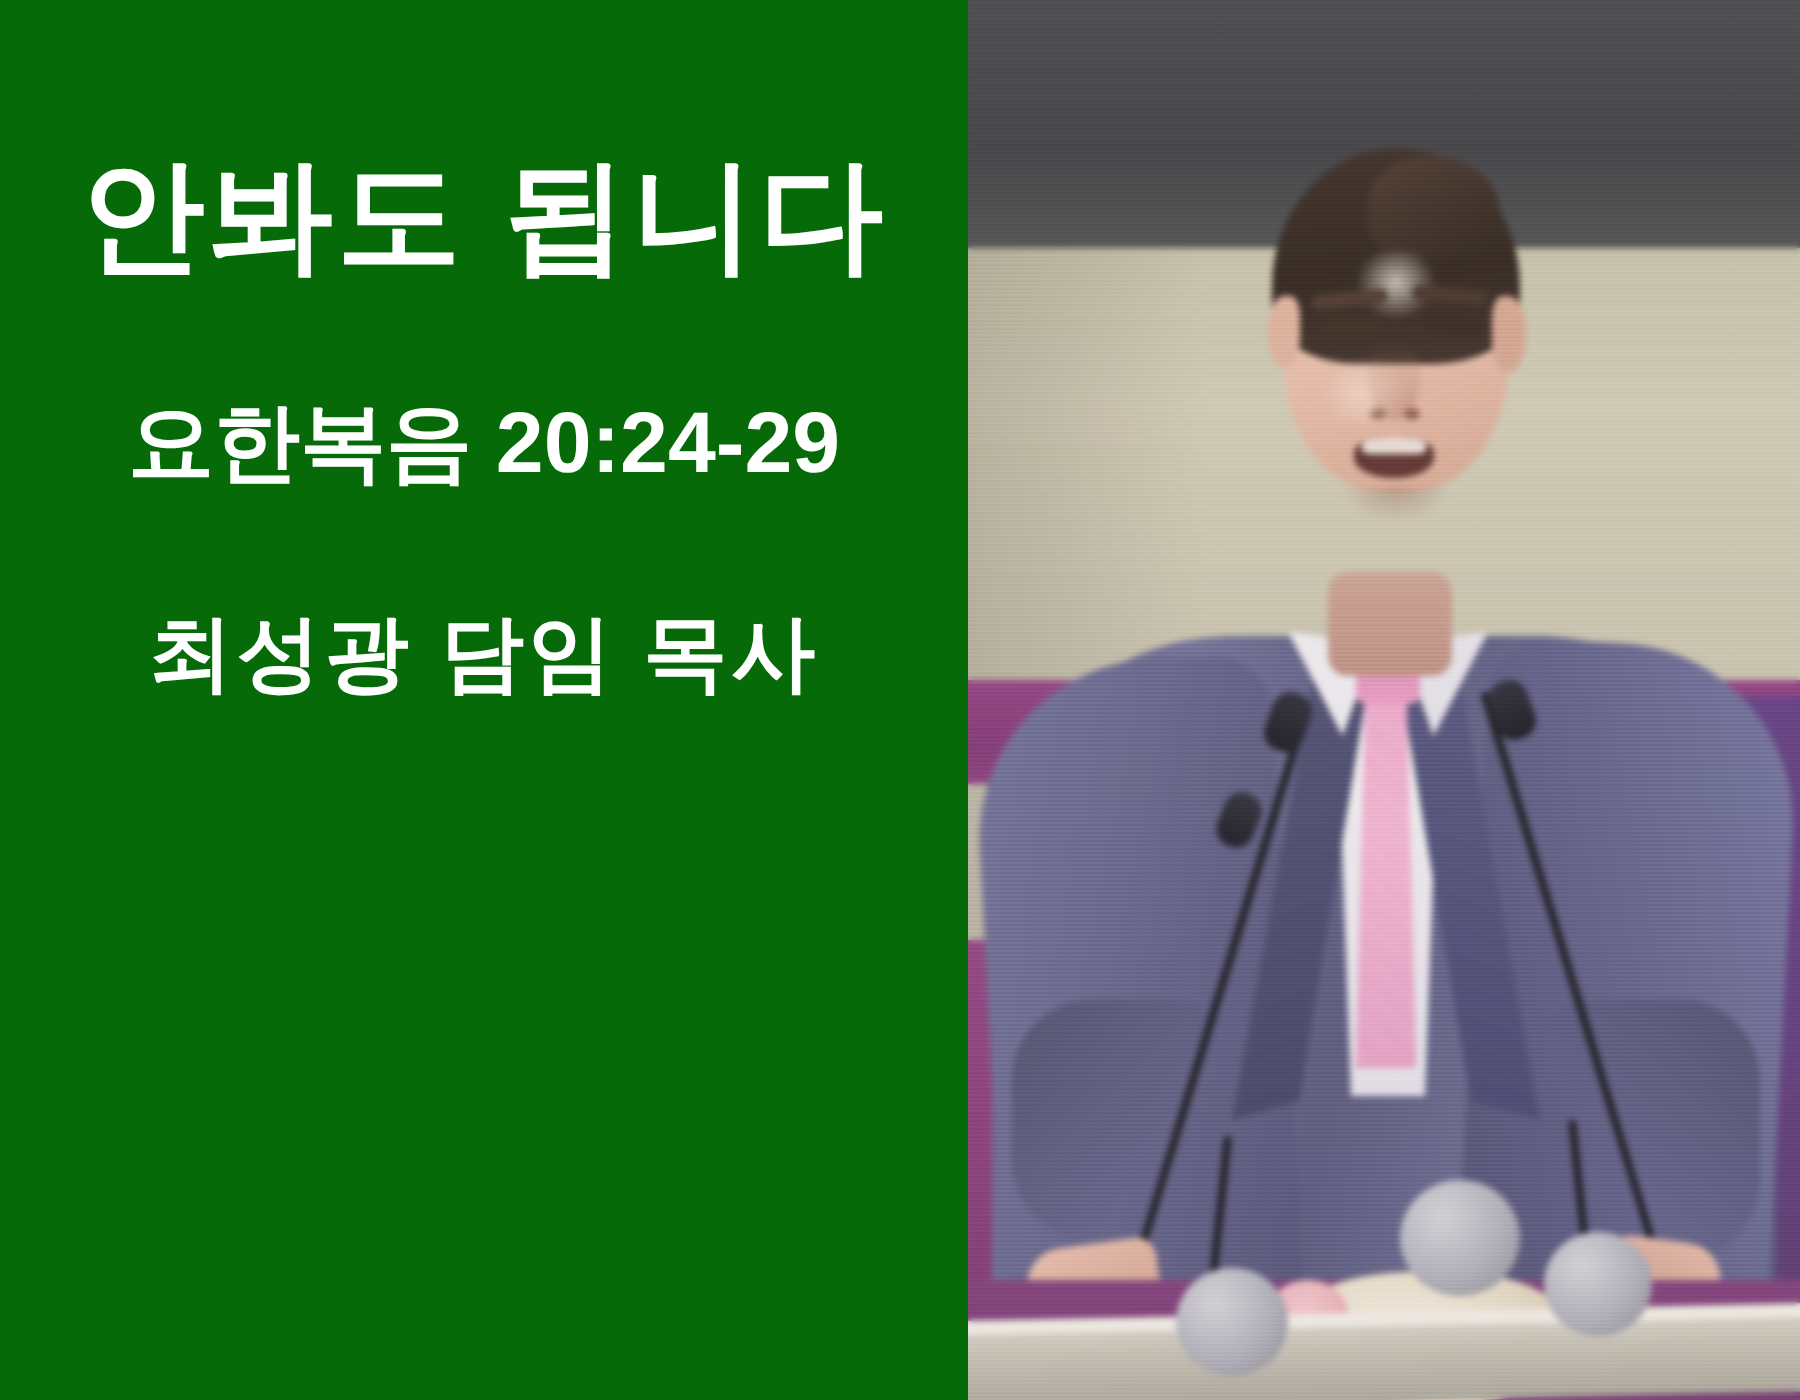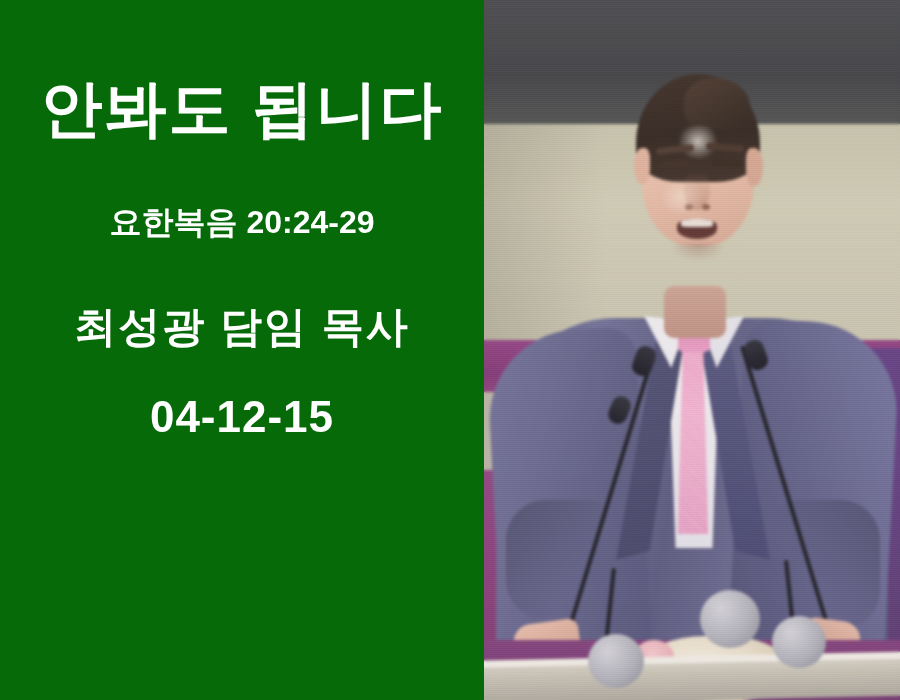--- a/index.html
+++ b/index.html
@@ -33,21 +33,21 @@
     font-family:"Liberation Sans","DejaVu Sans",sans-serif;
   }
   #sermon-title{
     top:74px;
     font-size:62px;
     line-height:70px;
     letter-spacing:2px;
   }
   #scripture-ref{
     top:196px;
-    font-size:32px;
+    font-size:43px;
     line-height:52px;
     letter-spacing:0px;
   }
   #speaker-name{
     top:302px;
     font-size:42px;
     line-height:50px;
     letter-spacing:2px;
   }
   #sermon-date{
@@ -355,21 +355,20 @@
 <div id="card" style="background: rgb(6, 106, 8);">
 
   <div id="green-panel" style="background: rgb(6, 106, 8);">
 
     <div class="txt" id="sermon-title">안봐도 됩니다</div>
 
     <div class="txt" id="scripture-ref">요한복음 20:24-29</div>
 
     <div class="txt" id="speaker-name">최성광 담임 목사</div>
 
-    <div class="txt" id="sermon-date">04-12-15</div>
 
   </div>
 
   <div id="photo">
 
     <div class="bk-darkband"></div>
     <div class="bk-cream"></div>
     <div class="bk-cream-shade"></div>
     <div class="bk-purple-band"></div>
     <div class="bk-lower-wall"></div>

